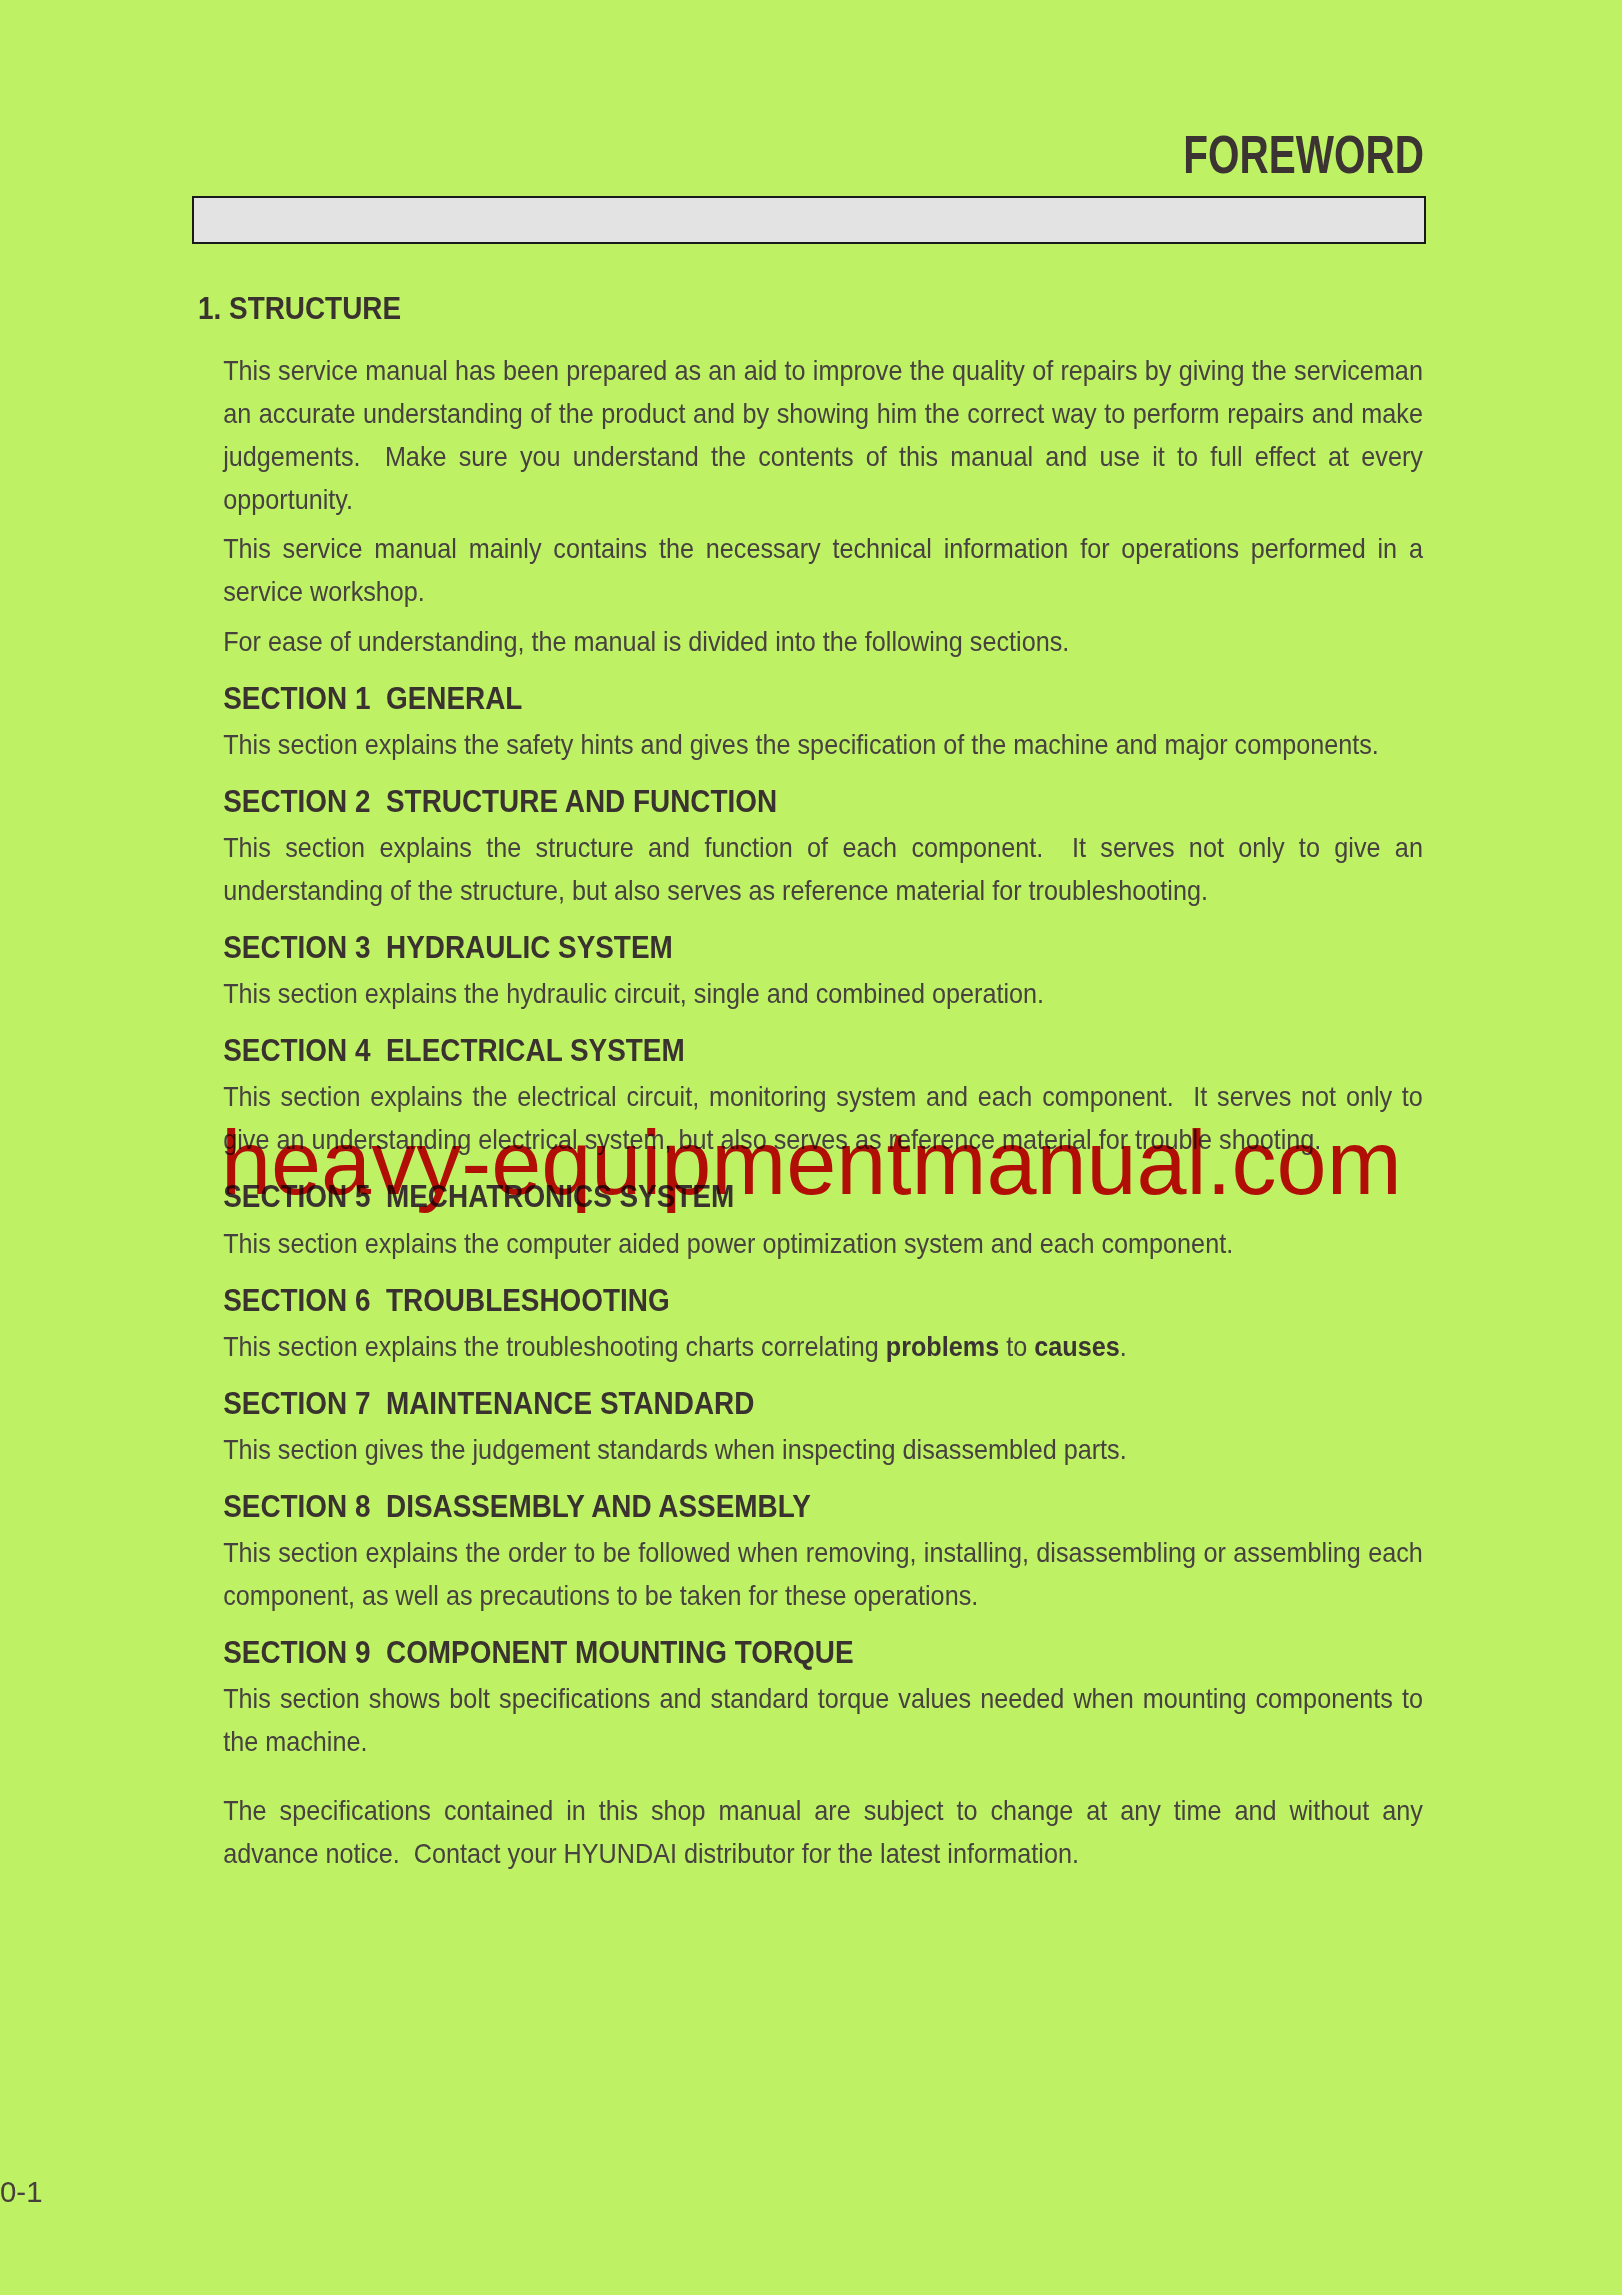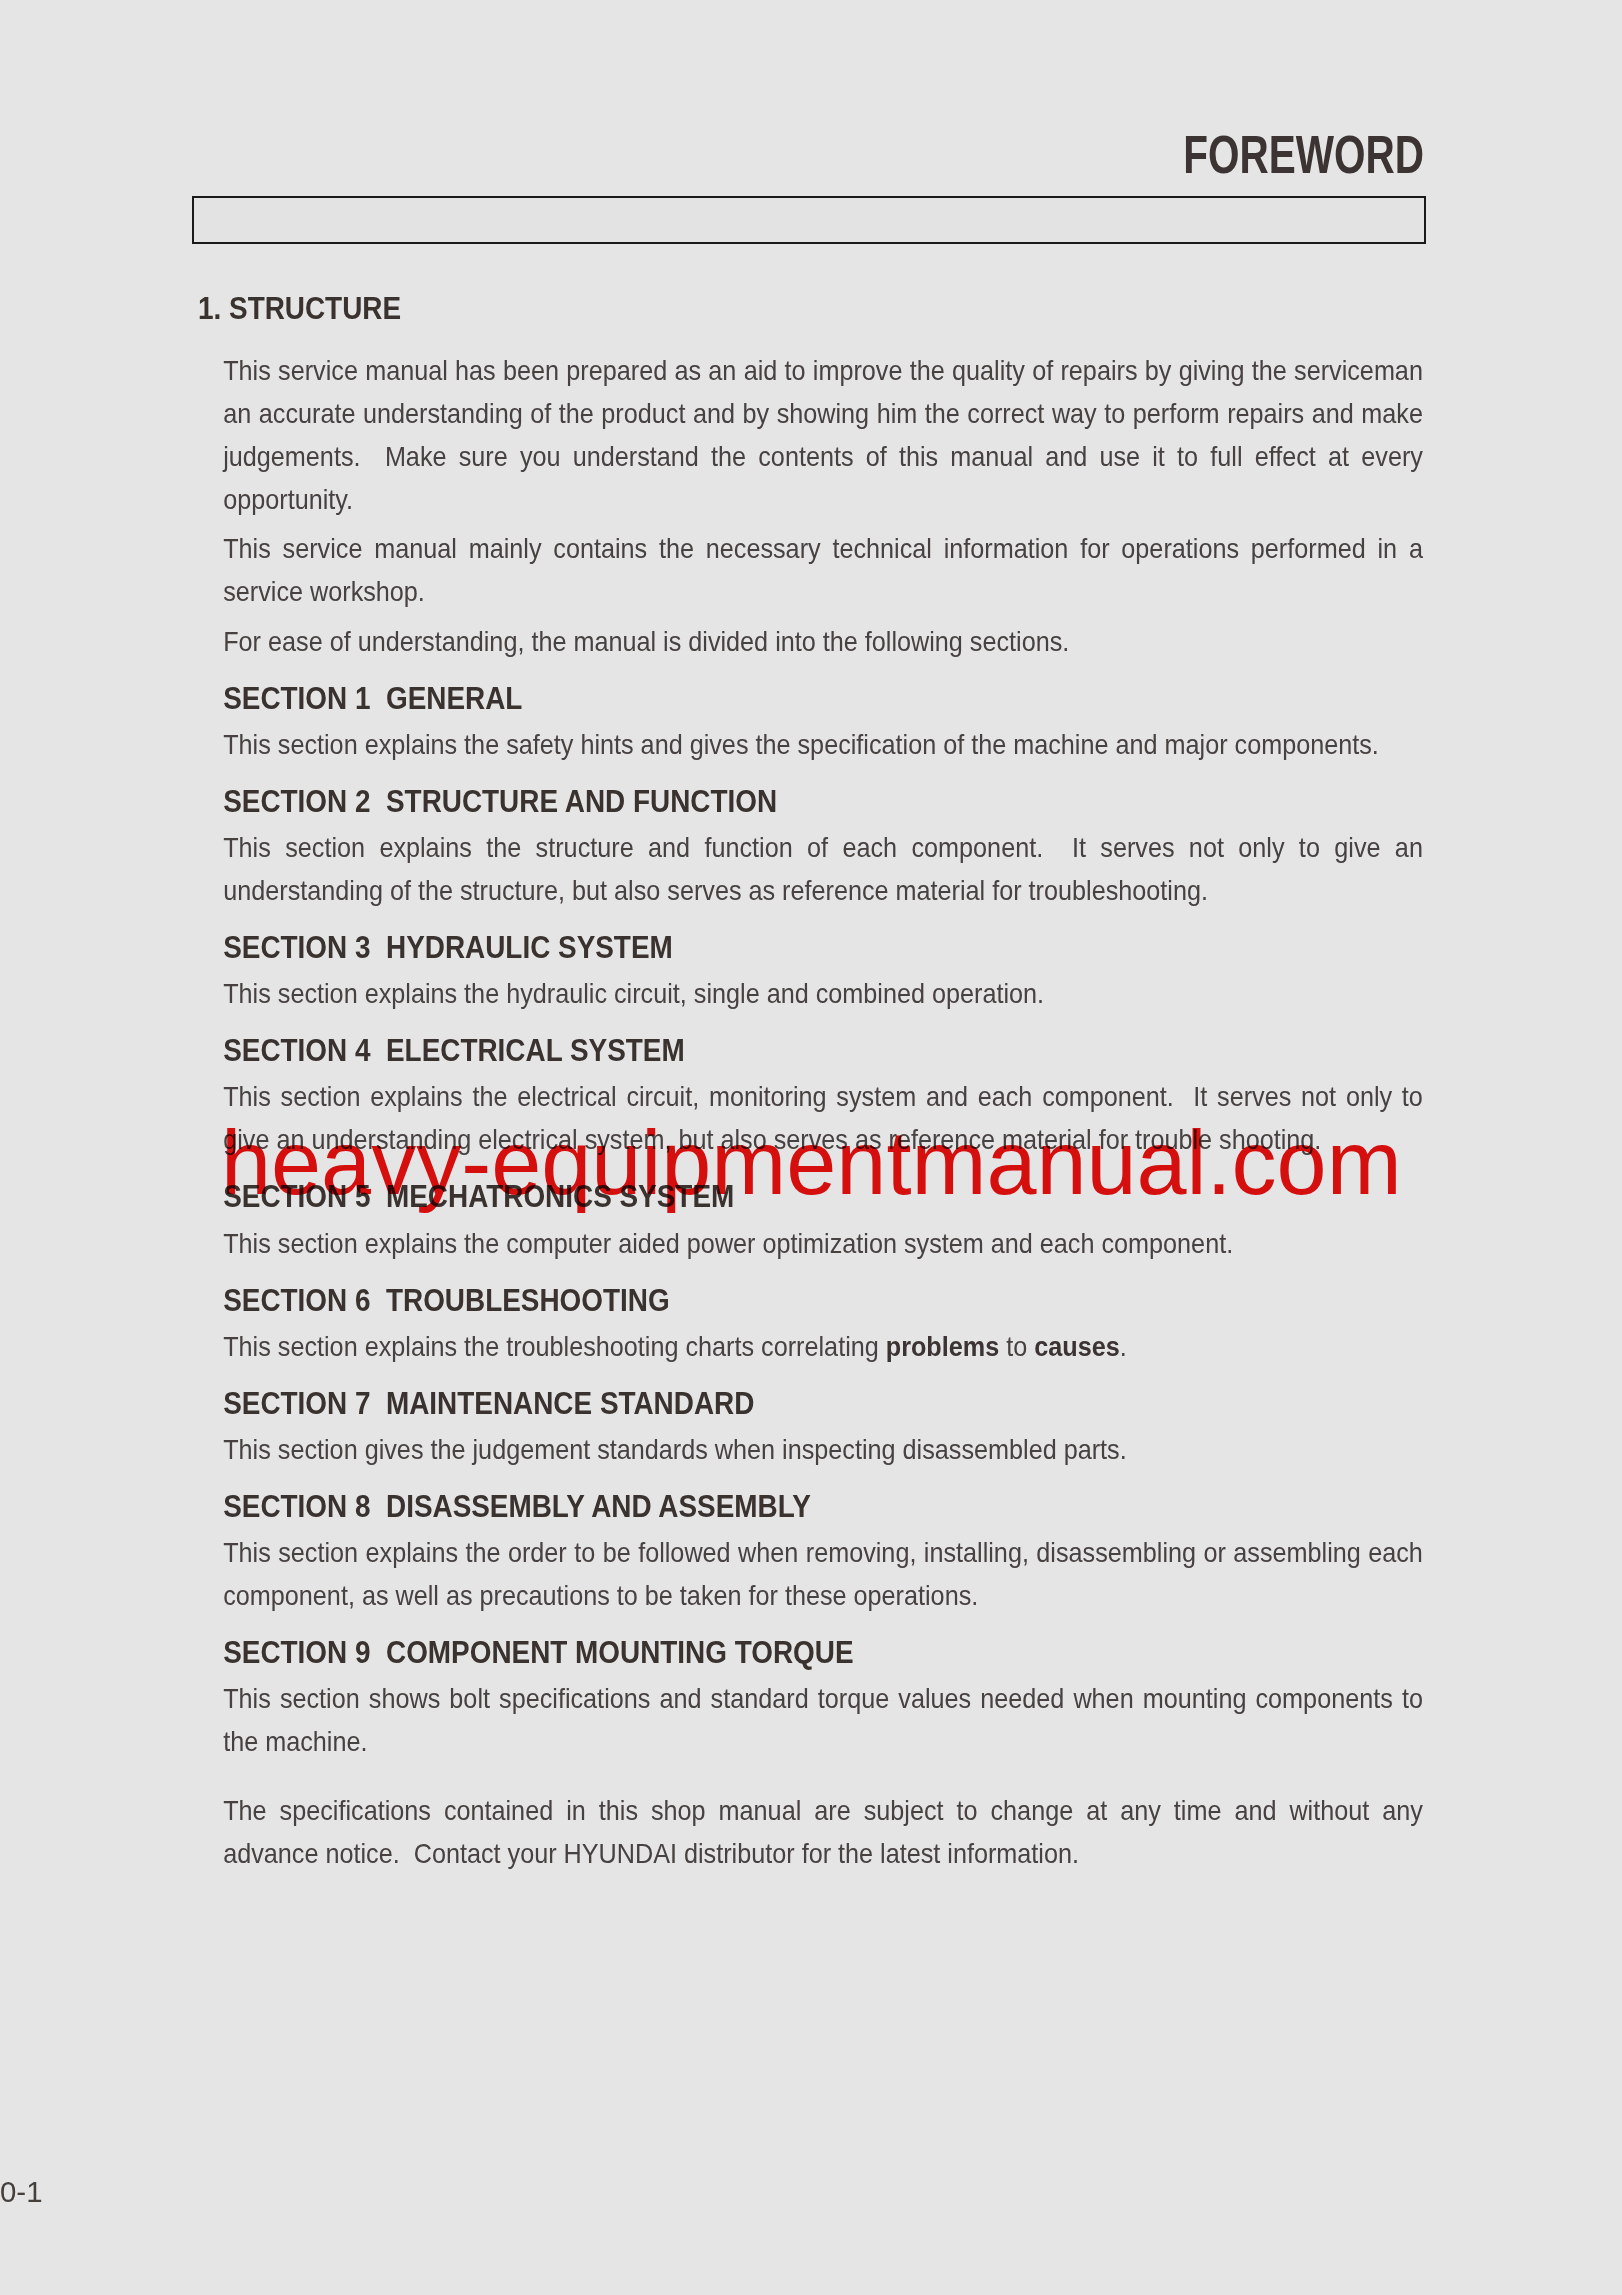--- a/index.html
+++ b/index.html
@@ -1,17 +1,17 @@
 <!DOCTYPE html>
 <html style="font-size:10.5px"><head>
 <meta charset="utf-8">
 <style>
   html,body{margin:0;padding:0;background:#ffffff;}
   .page{
-    position:relative;width:1623px;height:2295px;background:#e5e5e5;overflow:hidden;
+    position:relative;width:1623px;height:2295px;background:#bef264;overflow:hidden;
     font-family:"Liberation Sans","DejaVu Sans",sans-serif;color:#474140;
   }
   .page-title{
     position:absolute;top:127px;right:199px;margin:0;
     font-size:54px;font-weight:bold;line-height:1;color:#3b3432;
     transform:scaleX(0.75);transform-origin:100% 0;white-space:pre;
   }
   .title-bar{
     position:absolute;left:192px;top:196px;width:1234px;height:48px;
     background:#e3e3e3;border:2px solid #1a1a1a;box-sizing:border-box;

